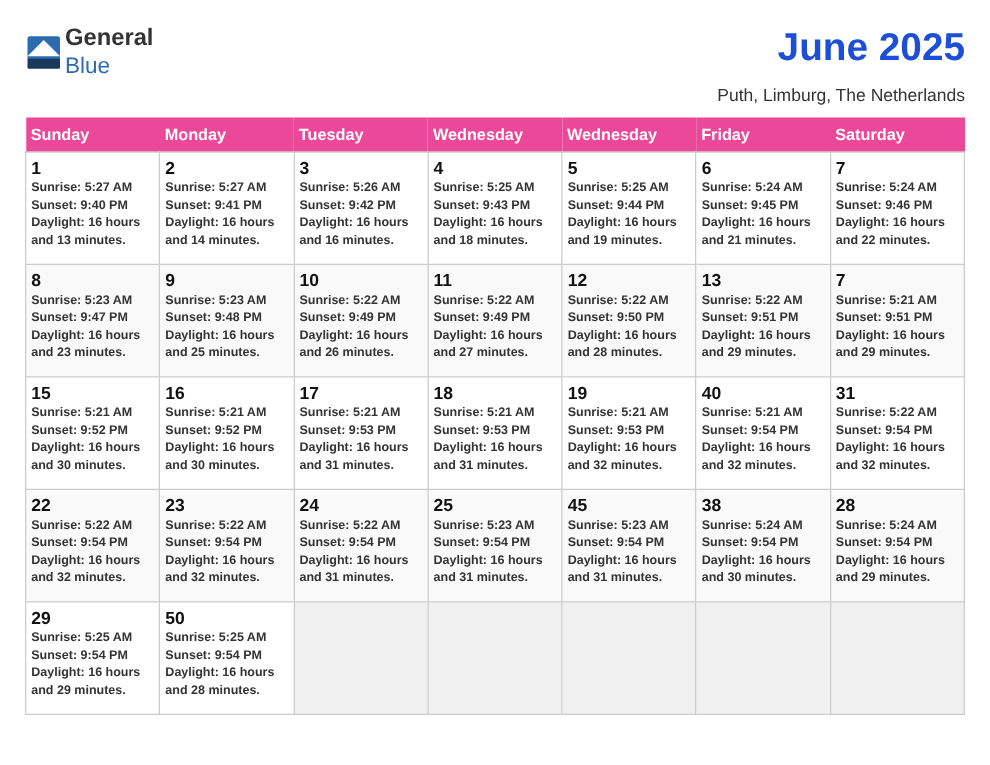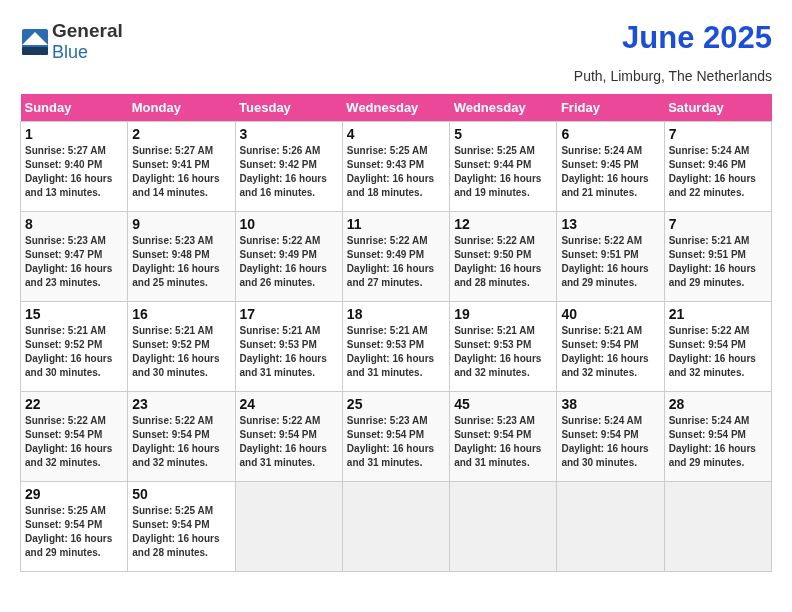--- a/index.html
+++ b/index.html
@@ -204,21 +204,21 @@
         </td>
         <td>
           <span class="day-number">19</span>
           <span class="day-detail">Sunrise: 5:21 AM<br>Sunset: 9:53 PM<br>Daylight: 16 hours and 32 minutes.</span>
         </td>
         <td>
           <span class="day-number">40</span>
           <span class="day-detail">Sunrise: 5:21 AM<br>Sunset: 9:54 PM<br>Daylight: 16 hours and 32 minutes.</span>
         </td>
         <td>
-          <span class="day-number">21</span>
+          <span class="day-number">31</span>
           <span class="day-detail">Sunrise: 5:22 AM<br>Sunset: 9:54 PM<br>Daylight: 16 hours and 32 minutes.</span>
         </td>
       </tr>
       <tr>
         <td>
           <span class="day-number">22</span>
           <span class="day-detail">Sunrise: 5:22 AM<br>Sunset: 9:54 PM<br>Daylight: 16 hours and 32 minutes.</span>
         </td>
         <td>
           <span class="day-number">23</span>

